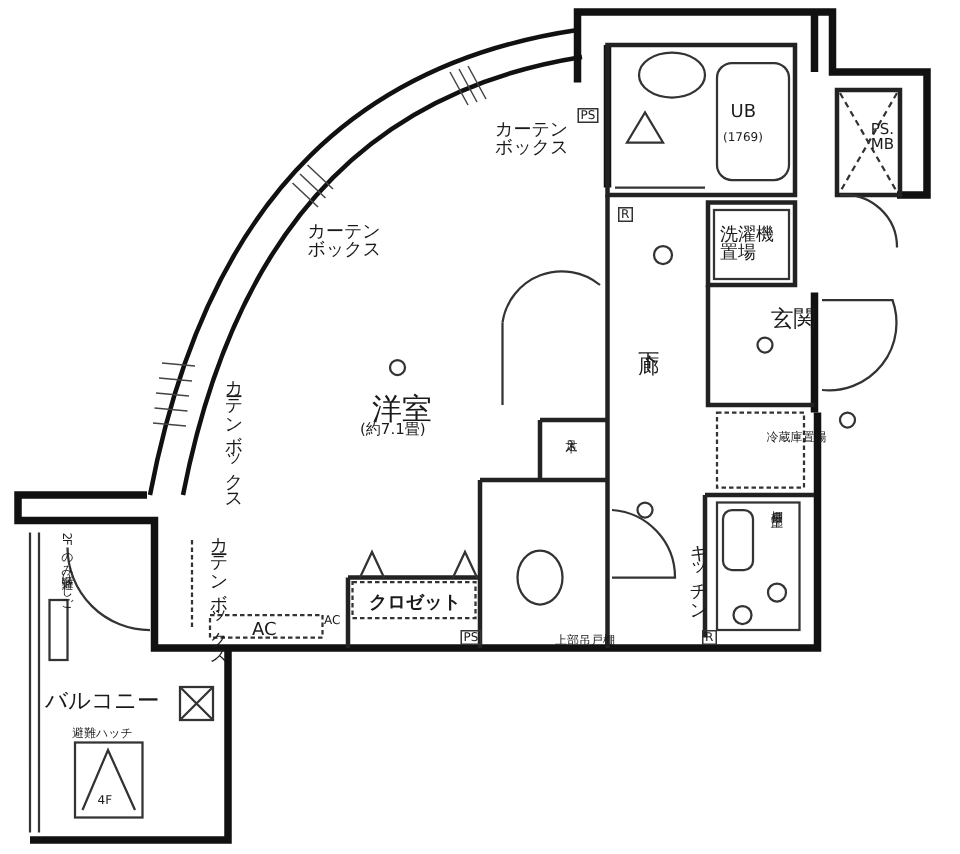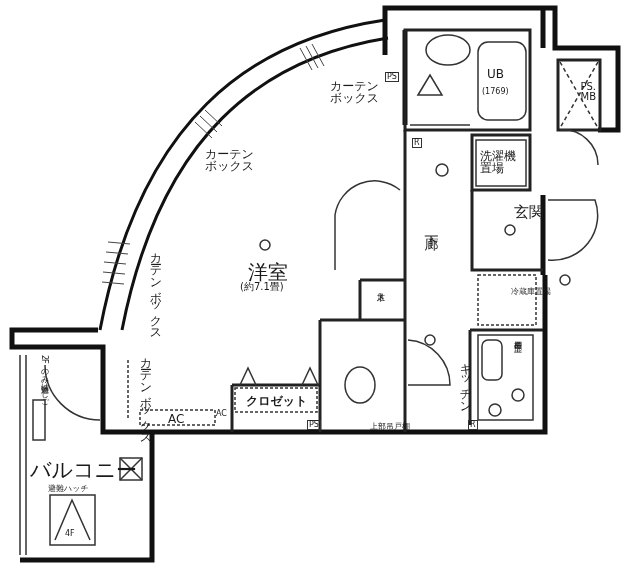--- a/index.html
+++ b/index.html
@@ -117,21 +117,21 @@
 <div class="lbl" style="left:562px;top:82px;font-size:10px;width:34px;text-align:right;white-space:normal;">PS. MB</div>
 
 <div class="lbl small" style="left:480px;top:150px;width:44px;white-space:normal;">洗濯機置場</div>
 
 <div class="lbl" style="left:514px;top:205px;font-size:15px;">玄関</div>
 
 <div class="lbl vert" style="left:425px;top:225px;font-size:14px;">廊下</div>
 
 <div class="lbl vert small" style="left:460px;top:355px;">キッチン</div>
 
-<div class="lbl" style="left:30px;top:460px;font-size:21px;">バルコニー</div>
+<div class="lbl" style="left:30px;top:460px;font-size:15px;">バルコニー</div>
 
 <div class="lbl small" style="left:246px;top:395px;font-weight:bold;">クロゼット</div>
 
 <div class="lbl small" style="left:330px;top:80px;width:50px;white-space:normal;">カーテンボックス</div>
 <div class="lbl small" style="left:205px;top:148px;width:50px;white-space:normal;">カーテンボックス</div>
 <div class="lbl vert small" style="left:150px;top:245px;height:70px;">カーテンボックス</div>
 <div class="lbl vert small" style="left:140px;top:350px;height:60px;">カーテンボックス</div>
 
 <div class="lbl small" style="left:168px;top:413px;">AC</div>
 <div class="lbl tiny" style="left:216px;top:410px;">AC</div>

